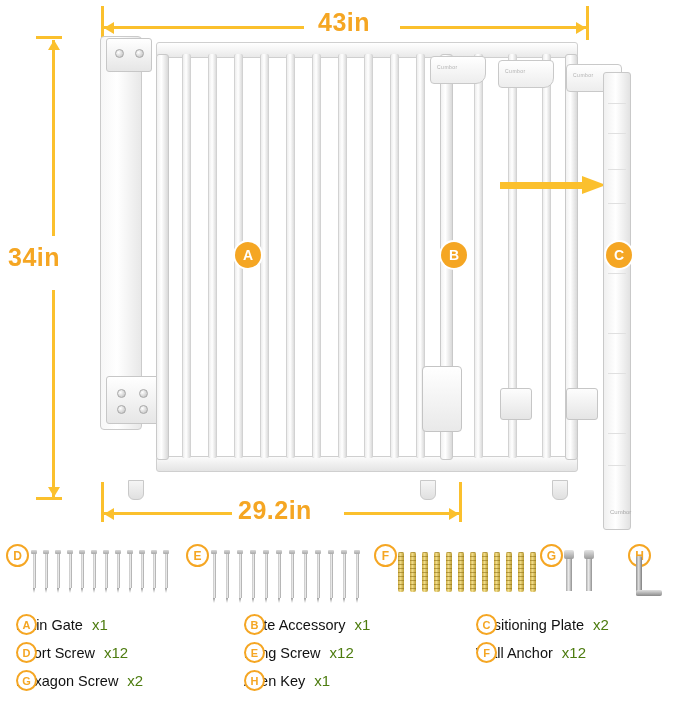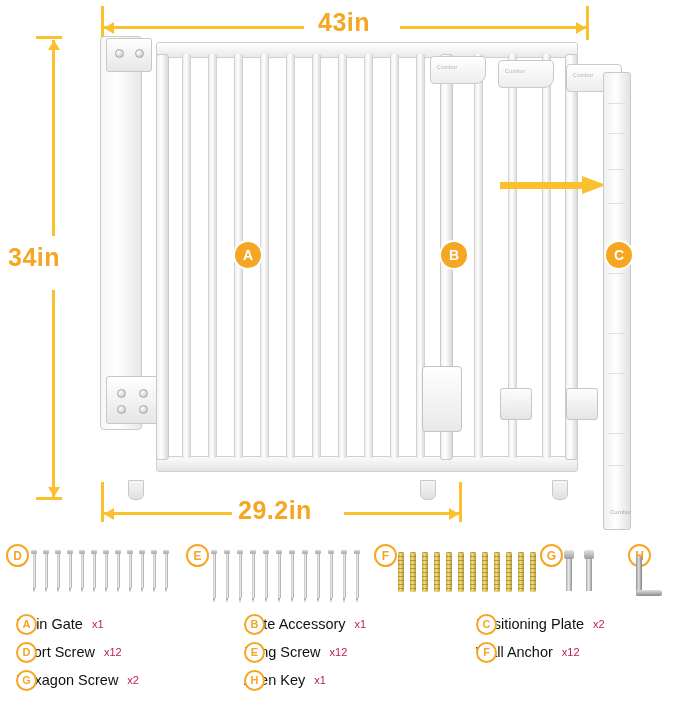--- a/index.html
+++ b/index.html
@@ -200,21 +200,21 @@
     position:absolute; left:0; top:34px; width:26px; height:6px;
     background:linear-gradient(180deg,#e0e0e0,#8a8a8a);
     border-radius:2px;
   }
 
   
   .legend { position:absolute; left:16px; top:616px; width:650px; }
   .legend-row { position:relative; height:28px; }
   .legend-item { position:absolute; display:flex; align-items:center; gap:6px; }
   .legend-item .txt { font-size:14.5px; color:#111; }
-  .legend-item .qty { font-size:11px; color:#be185d; margin-left:3px; }
+  .legend-item .qty { font-size:15px; color:#4d7c0f; margin-left:3px; }
   .col1 { left:0px; }
   .col2 { left:228px; }
   .col3 { left:460px; }
 </style>
 </head>
 <body>
 
 <div class="stage">
 
   <div>

